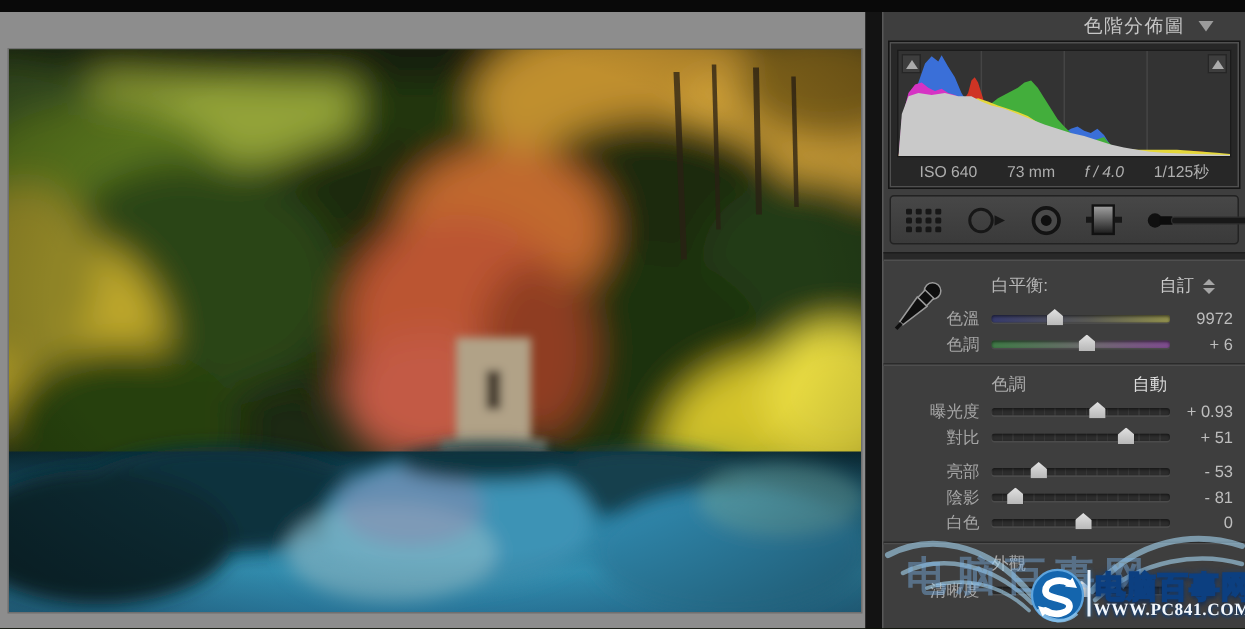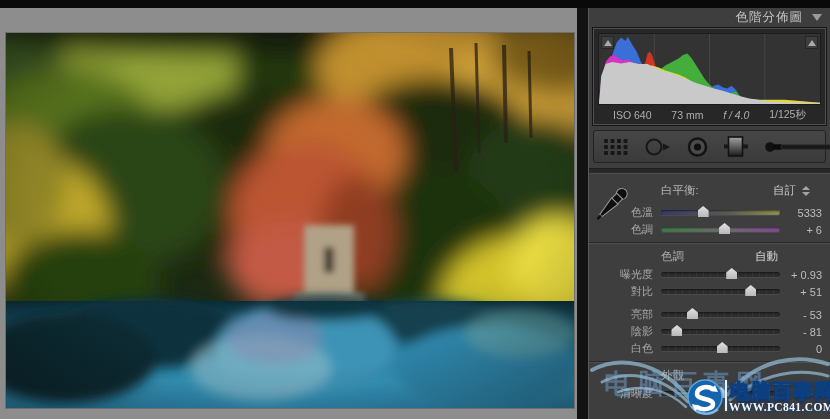--- a/index.html
+++ b/index.html
@@ -8,21 +8,21 @@
 
   
   .workspace { position:absolute; left:0; top:8px; width:577px; height:411px; background:#8d8d8d; }
   .photo-frame { position:absolute; left:6px; top:33px; width:568px; height:375px; background:#13220e; box-shadow:0 0 0 1px #6f6f6f; }
   .photo-frame svg { display:block; }
   .gap-strip { position:absolute; left:577px; top:8px; width:11px; height:411px; background:#131313; }
   .top-strip { position:absolute; left:0; top:0; width:830px; height:8px; background:#090909; z-index:6; }
 
   
   .panel { position:absolute; left:588px; top:0; width:242px; height:419px; background:#3e3e3e; border-left:1px solid #585858; z-index:2; color:#b5b5b5; }
-  .panel-header { height:21px; margin-top:7px; display:flex; align-items:center; justify-content:flex-end; padding-right:8px; gap:9px; }
+  .panel-header { height:21px; margin-top:7px; display:flex; align-items:center; justify-content:flex-end; padding-right:21px; gap:9px; }
   .panel-title { font-size:12.5px; color:#c6c6c6; letter-spacing:1px; }
   .tri-down { width:0; height:0; border-left:5px solid transparent; border-right:5px solid transparent; border-top:7px solid #9b9b9b; }
 
   .hist-box { margin:0 4px; background:#272727; border:1px solid #505050; outline:1px solid #151515; }
   .hist-plot { position:relative; margin:4px 4px 0 4px; height:72px; background:#333333; border:1px solid #1b1b1b; }
   .hist-plot svg { position:absolute; inset:0; width:100%; height:100%; }
   .clip-ind { position:absolute; top:2px; width:13px; height:13px; background:#3e3e3e; border:1px solid #262626; display:flex; align-items:center; justify-content:center; }
   .clip-ind .tri-up { width:0; height:0; border-left:4px solid transparent; border-right:4px solid transparent; border-bottom:6px solid #ababab; }
   .clip-left { left:2px; } .clip-right { right:2px; }
   .exif-row { display:flex; justify-content:space-between; align-items:center; height:19px; padding:0 19px; font-size:10.5px; color:#ararar; color:#aeaeae; }
@@ -262,21 +262,21 @@
               <span class="u"></span>
               <span class="d"></span>
             </span>
         </span>
       </div>
       <div class="slider-row">
         <span class="s-label">色溫</span>
         <div class="track temp">
           <div class="thumb" style="left: 35%;"></div>
         </div>
-        <span class="s-value">5333</span>
+        <span class="s-value">9972</span>
       </div>
       <div class="slider-row">
         <span class="s-label">色調</span>
         <div class="track tint">
           <div class="thumb" style="left: 53%;"></div>
         </div>
         <span class="s-value">+ 6</span>
       </div>
     </div>
 

